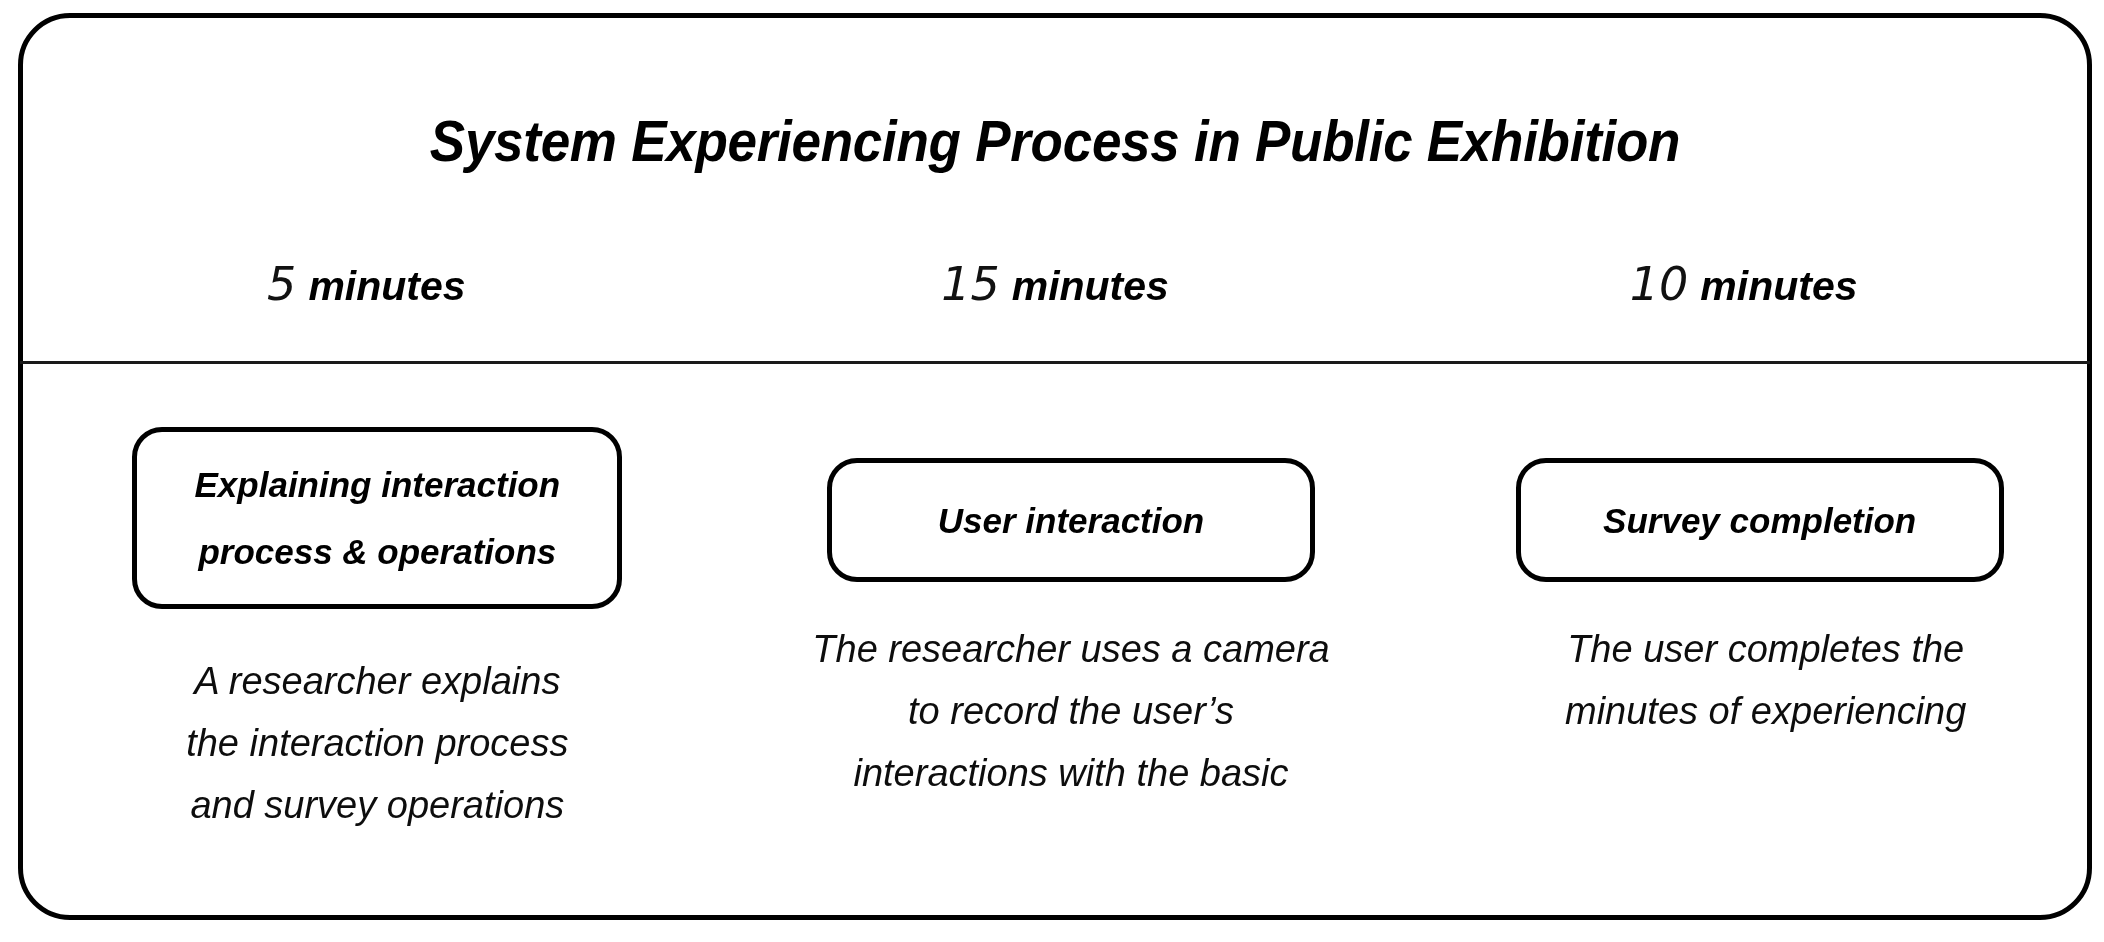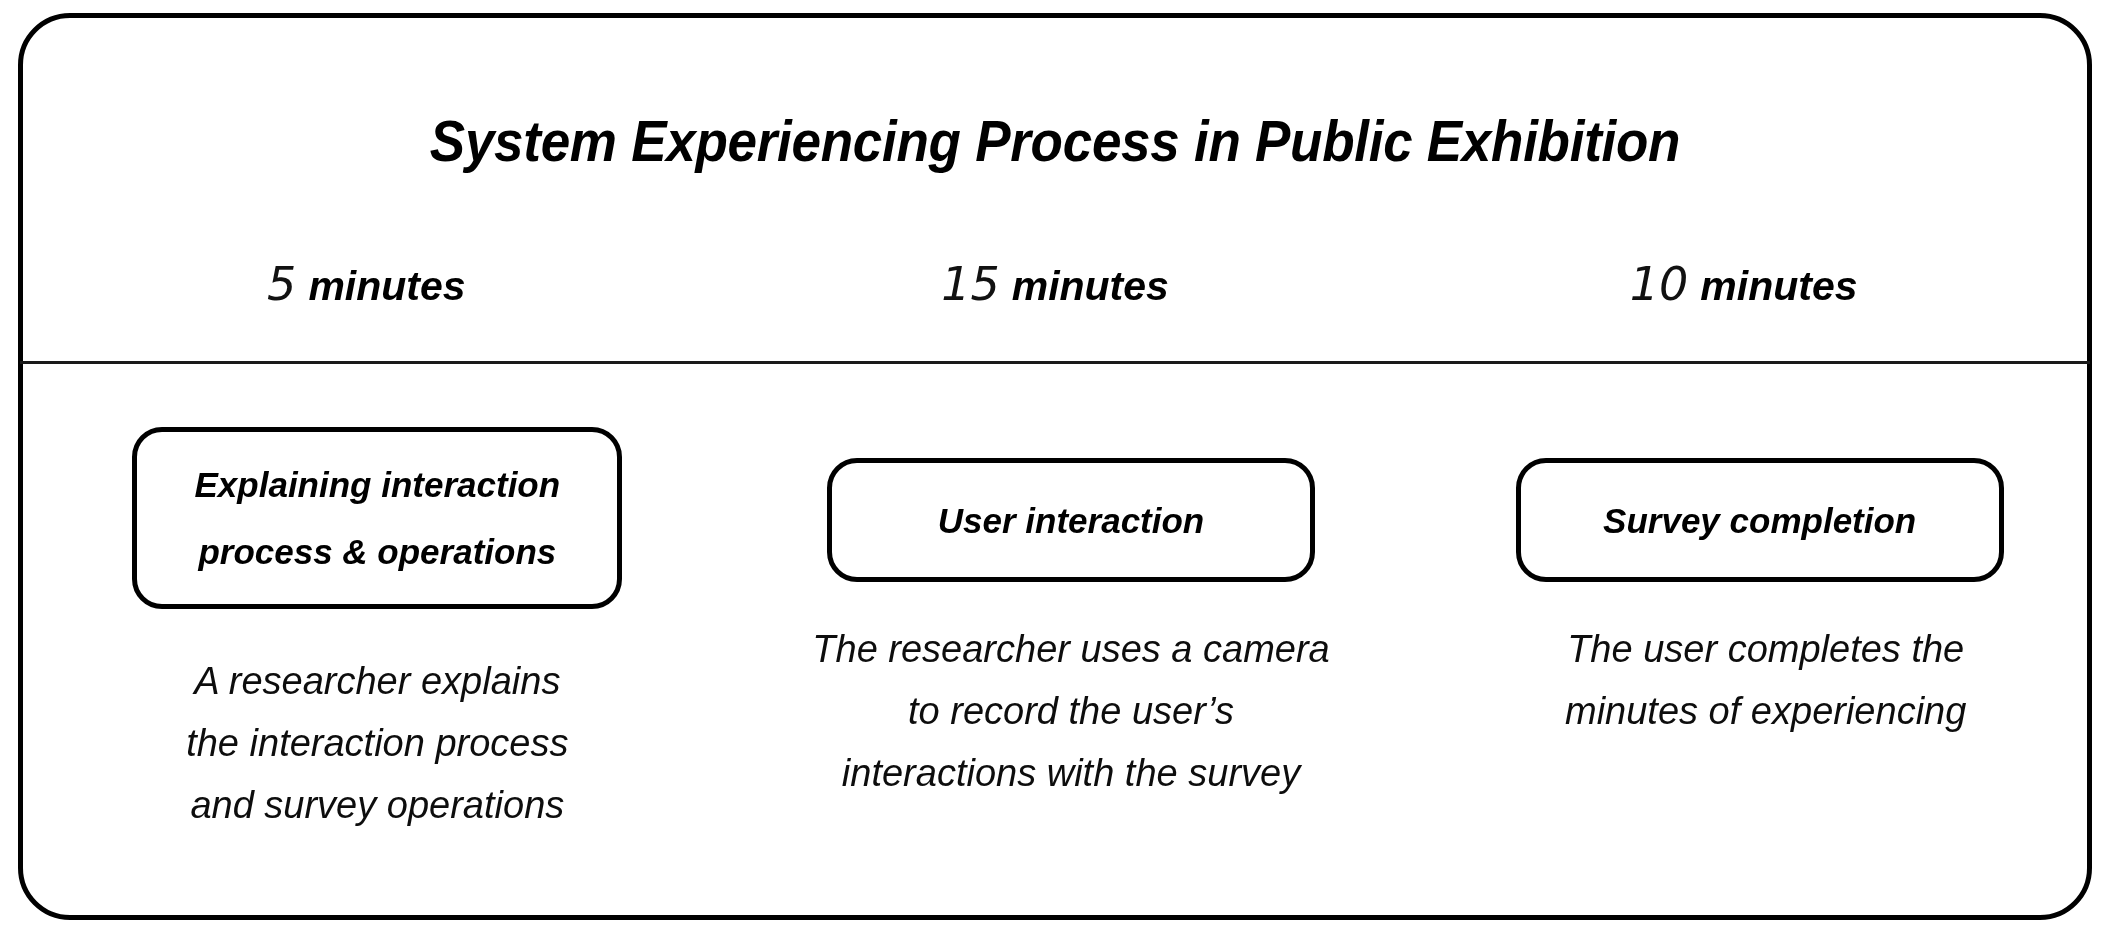--- a/index.html
+++ b/index.html
@@ -217,21 +217,21 @@
 
     <div class="column col-2">
       <div class="stage-box">
         <span class="stage-label-lines">
           <span>User interaction</span>
         </span>
       </div>
       <div class="caption">
         <span>The researcher uses a camera</span>
         <span>to record the user’s</span>
-        <span>interactions with the survey</span>
+        <span>interactions with the basic</span>
       </div>
     </div>
 
     <div class="column col-3">
       <div class="stage-box">
         <span class="stage-label-lines">
           <span>Survey completion</span>
         </span>
       </div>
       <div class="caption">

